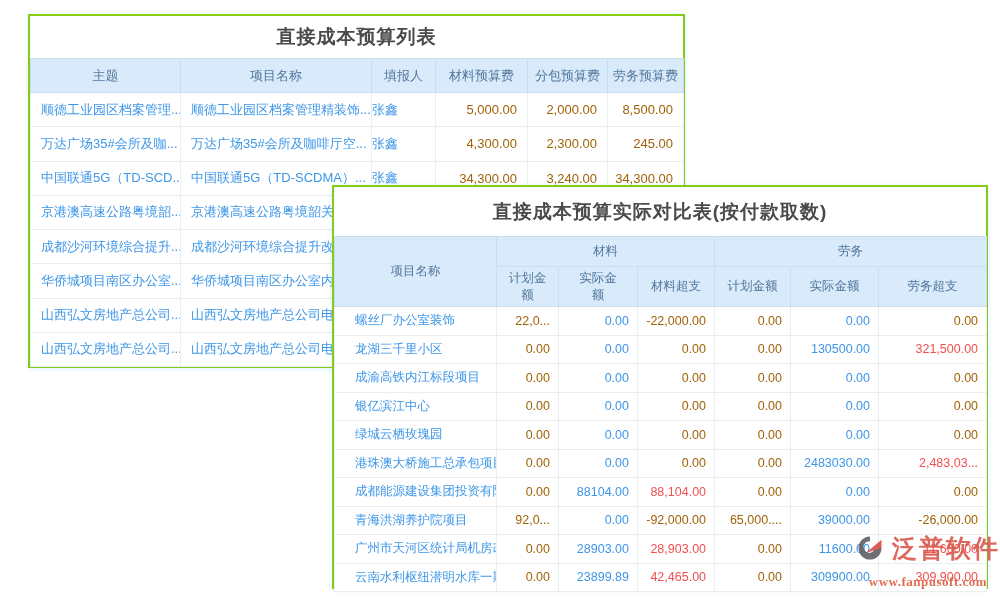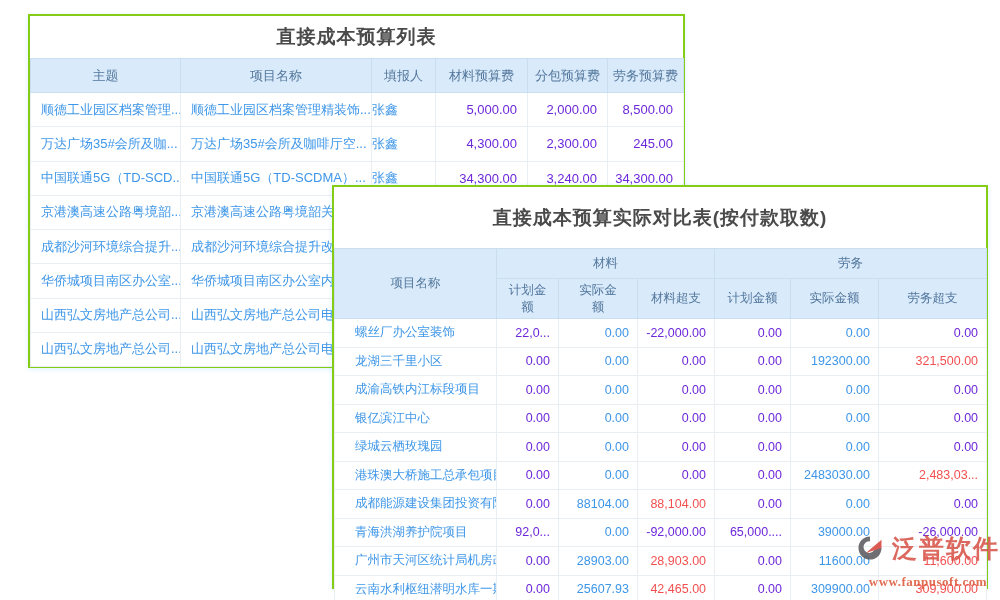--- a/index.html
+++ b/index.html
@@ -14,42 +14,42 @@
     box-shadow:0 1px 5px rgba(58,178,234,.18);
   }
   #win1{left:28px;top:14px;width:657px;height:354px;z-index:1}
   #win2{left:332px;top:185px;width:656px;height:404px;z-index:10}
   .win-title{
     display:flex;align-items:center;justify-content:center;
     font-weight:700;color:#4a4a4a;font-size:19px;background:#fff;
     letter-spacing:1px;
   }
   #win1 .win-title{height:42px}
-  #win2 .win-title{height:61px}
+  #win2 .win-title{height:49px}
   table{border-collapse:collapse;table-layout:fixed;width:100%}
   th,td{overflow:hidden;white-space:nowrap;box-sizing:border-box;padding:0}
   .t th{
     background:#d9eafa;color:#53779c;font-weight:400;
     border:1px solid #c9dff1;text-align:center;
   }
   .t td{border:1px solid #e9eef3;background:#fff}
   #t1 th,#t1 td{font-size:13px}
   #t2 th,#t2 td{font-size:12.5px}
   #t1 thead tr{height:34px}
   #t1 tbody tr{height:34.25px}
   #t2 tr.grp{height:30px}
   #t2 tr.sub{height:40px}
   #t2 tbody tr{height:28.5px}
   .left{text-align:left;padding-left:10px}
   #t2 .left{padding-left:20px}
   .num{text-align:right;padding-right:10px}
   #t2 .num{padding-right:8px}
   .center{text-align:left}
   .blue{color:#3e96e8}
-  .dark{color:#6d28d9}
+  .dark{color:#a16207}
   .red{color:#f25050}
   .narrow{display:inline-block;max-width:42px;white-space:normal;line-height:1.35;vertical-align:middle}
   
   .watermark{
     position:absolute;left:856px;top:534px;z-index:30;opacity:.88;
     text-align:center;pointer-events:none;
   }
   .wm-top{display:flex;align-items:center;justify-content:space-between;gap:8px}
   .wm-brand{font-size:25px;font-weight:700;color:#d8554a;letter-spacing:2px;line-height:1}
   .wm-url{font-size:13px;font-weight:700;color:#dd5a3c;margin-top:12px;font-family:"Liberation Serif","DejaVu Serif",serif;letter-spacing:.5px}
@@ -183,21 +183,21 @@
         <td class="num dark">0.00</td>
         <td class="num blue">0.00</td>
         <td class="num dark">0.00</td>
       </tr>
       <tr>
         <td class="left blue">龙湖三千里小区</td>
         <td class="num dark">0.00</td>
         <td class="num blue">0.00</td>
         <td class="num dark">0.00</td>
         <td class="num dark">0.00</td>
-        <td class="num blue">192300.00</td>
+        <td class="num blue">130500.00</td>
         <td class="num red">321,500.00</td>
       </tr>
       <tr>
         <td class="left blue">成渝高铁内江标段项目</td>
         <td class="num dark">0.00</td>
         <td class="num blue">0.00</td>
         <td class="num dark">0.00</td>
         <td class="num dark">0.00</td>
         <td class="num blue">0.00</td>
         <td class="num dark">0.00</td>
@@ -252,21 +252,21 @@
         <td class="num dark">0.00</td>
         <td class="num blue">28903.00</td>
         <td class="num red">28,903.00</td>
         <td class="num dark">0.00</td>
         <td class="num blue">11600.00</td>
         <td class="num red">11,600.00</td>
       </tr>
       <tr>
         <td class="left blue">云南水利枢纽潜明水库一期工</td>
         <td class="num dark">0.00</td>
-        <td class="num blue">25607.93</td>
+        <td class="num blue">23899.89</td>
         <td class="num red">42,465.00</td>
         <td class="num dark">0.00</td>
         <td class="num blue">309900.00</td>
         <td class="num red">309,900.00</td>
       </tr>
     </tbody>
   </table>
 </div>
 
 <div class="watermark">

